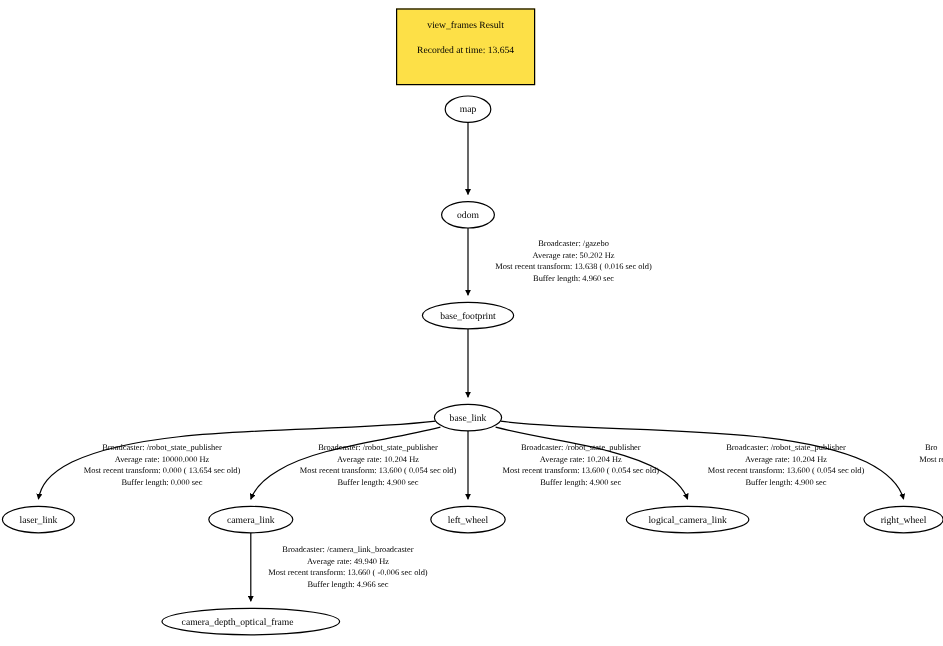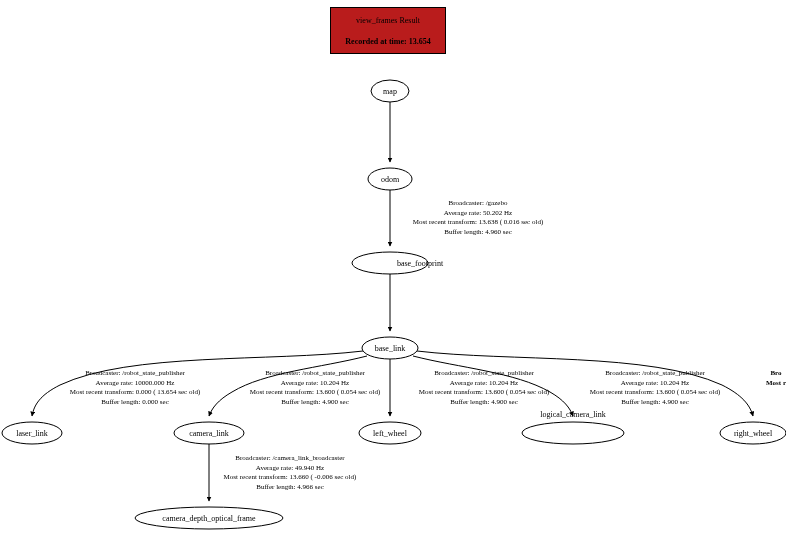--- a/index.html
+++ b/index.html
@@ -23,44 +23,43 @@
     top: 0;
     width: 786px;
     height: 538px;
   }
   
   .title-box {
     position: absolute;
     left: 330px;
     top: 7px;
     width: 116px;
-    height: 47px;
+    height: 64px;
     border: 1.4px solid #000000;
-    background: #b91c1c;
+    background: #fde047;
     box-sizing: border-box;
     text-align: center;
   }
   .title-box .line1 {
     position: absolute;
     left: 0;
     right: 0;
     top: 8px;
     font-size: 8px;
     line-height: 10px;
     white-space: nowrap;
   }
   .title-box .line2 {
     position: absolute;
     left: 0;
     right: 0;
     top: 29px;
     font-size: 8px;
     line-height: 10px;
     white-space: nowrap;
-    font-weight: bold;
   }
   
   .node-label {
     position: absolute;
     font-size: 8px;
     line-height: 9px;
     white-space: nowrap;
     text-align: center;
     transform: translate(-50%, -50%);
     pointer-events: none;
@@ -71,21 +70,20 @@
     font-size: 7px;
     line-height: 9.6px;
     text-align: center;
     white-space: nowrap;
     transform: translate(-50%, 0);
   }
   .edge-label.clip-right {
     text-align: center;
     transform: none;
     overflow: hidden;
-    font-weight: bold;
   }
   .edge-label div {
     white-space: nowrap;
   }
 </style>
 </head>
 <body>
 
 <div id="canvas">
 
@@ -127,28 +125,28 @@
     </g>
   </svg>
 
   <div class="title-box">
     <div class="line1">view_frames Result</div>
     <div class="line2">Recorded at time: 13.654</div>
   </div>
 
   <div class="node-label" style="left:390px; top:91px;">map</div>
   <div class="node-label" style="left:390px; top:179px;">odom</div>
-  <div class="node-label" style="left:390px; top:263px;margin-left:30px;">base_footprint</div>
+  <div class="node-label" style="left:390px; top:263px;">base_footprint</div>
   <div class="node-label" style="left:390px; top:348px;text-align:right;">base_link</div>
   <div class="node-label" style="left:32px;  top:433px;">laser_link</div>
   <div class="node-label" style="left:209px; top:433px;">camera_link</div>
   <div class="node-label" style="left:390px; top:433px;">left_wheel</div>
-  <div class="node-label" style="left:573px; top:414px;text-align:right;">logical_camera_link</div>
+  <div class="node-label" style="left:573px; top:433px;text-align:right;">logical_camera_link</div>
   <div class="node-label" style="left:753px; top:433px;">right_wheel</div>
-  <div class="node-label" style="left:209px; top:518px;">camera_depth_optical_frame</div>
+  <div class="node-label" style="left:198px; top:518px;">camera_depth_optical_frame</div>
 
 
   <div class="edge-label" style="left:478px; top:199px;">
     <div>Broadcaster: /gazebo</div>
     <div>Average rate: 50.202 Hz</div>
     <div>Most recent transform: 13.638 ( 0.016 sec old)</div>
     <div>Buffer length: 4.960 sec</div>
   </div>
 
 

